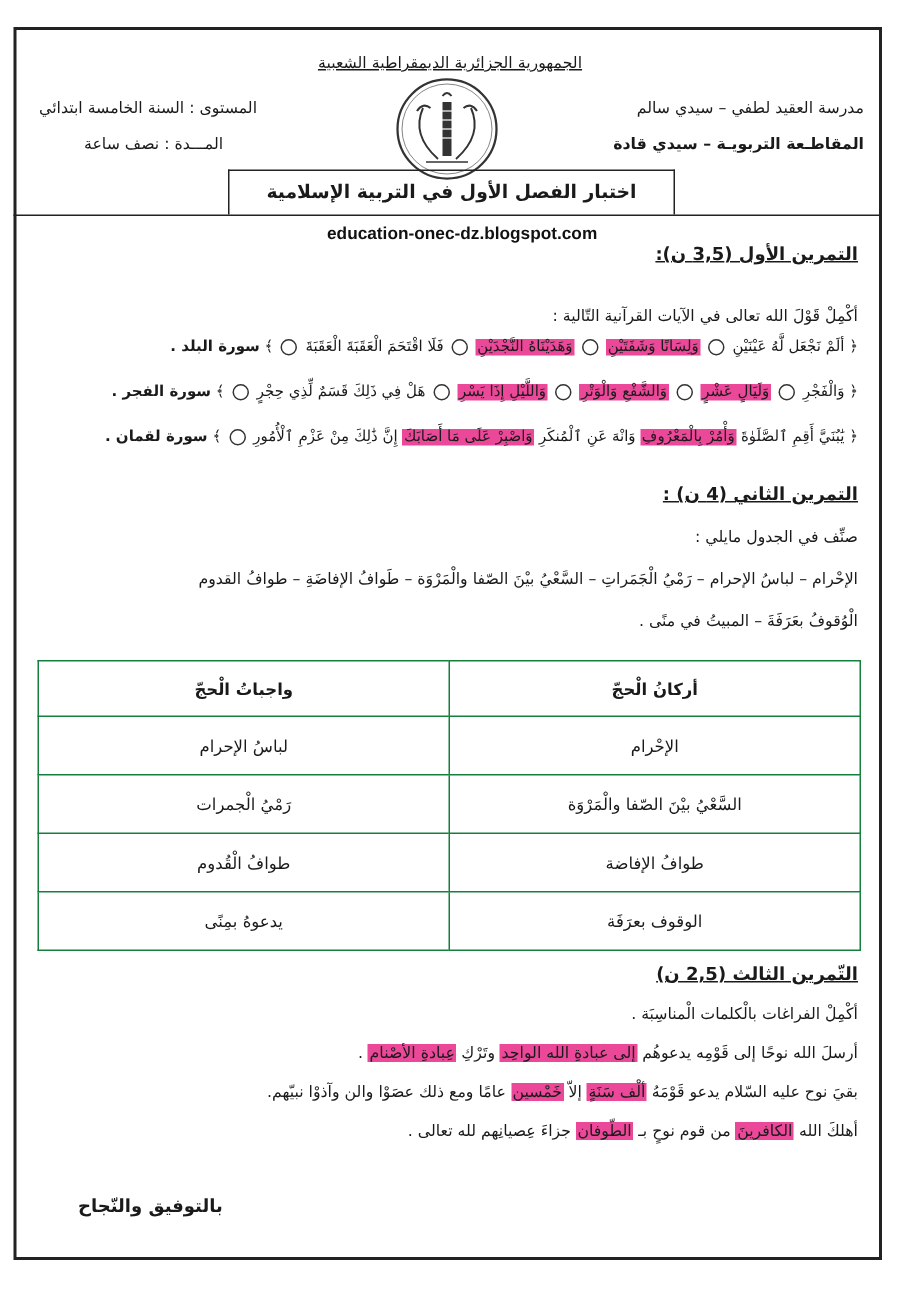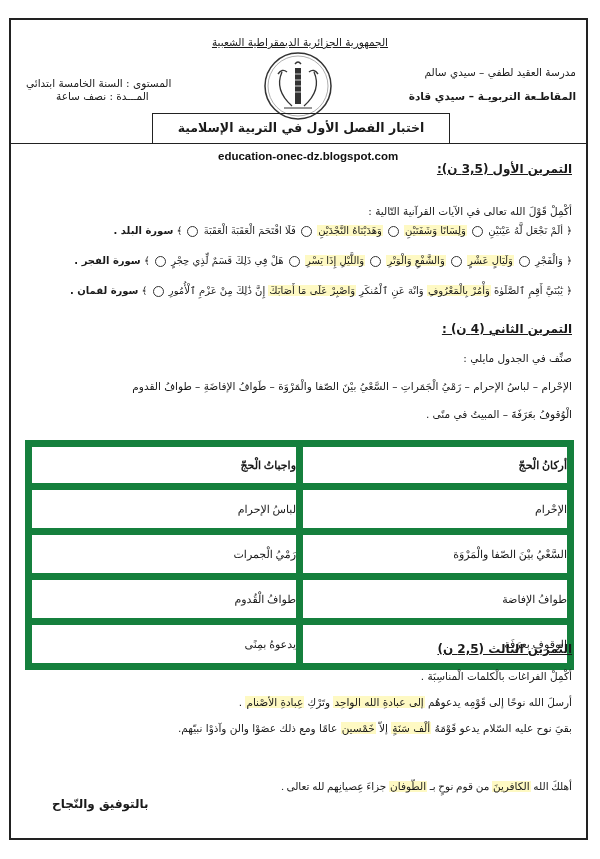--- a/index.html
+++ b/index.html
@@ -17,40 +17,40 @@
                text-align: center; font-weight: bold; font-size: 12.5px; line-height: 28px;
                direction: rtl; }
   .sep { position: absolute; left: 9px; top: 143px; width: 579px; height: 0;
          border-top: 1.5px solid #222; }
   .url { left: 218px; top: 150px; direction: ltr; font-family: "Liberation Sans", sans-serif;
          font-weight: bold; font-size: 11.5px; color: #111; }
   .ex-title { font-weight: bold; font-size: 12px; text-decoration: underline; }
   .line { font-size: 10.5px; right: 28px; }
   .verse { font-size: 10px; }
   .verse b { font-weight: bold; }
-  .hl { background: #fef9c3; padding: 0 1px; }
+  .hl { background: #ec4899; padding: 0 1px; }
   .ayah { display: inline-block; width: 9px; height: 9px; border: 1px solid #333; border-radius: 50%;
           font-size: 6px; line-height: 9px; text-align: center; vertical-align: middle; margin: 0 2px; }
   table.hajj { position: absolute; left: 25px; top: 440px; width: 549px; border-collapse: collapse;
                direction: rtl; font-size: 11px; }
-  table.hajj td, table.hajj th { border: 7px solid #15803d; height: 38px; text-align: right;
-               width: 50%; font-weight: normal; padding: 0; font-family: Liberation Serif, serif; }
+  table.hajj td, table.hajj th { border: 1px solid #15803d; height: 38px; text-align: center;
+               width: 50%; font-weight: normal; padding: 0; }
   table.hajj th { font-weight: bold; height: 36px; }
   .closing { left: 52px; top: 797px; direction: rtl; font-weight: bold; font-size: 12px; }
 </style>
 </head>
 <body>
 
 <div class="frame"></div>
 
 <div class="abs republic">الجمهورية الجزائرية الديمقراطية الشعبية</div>
 
 <div class="abs hdr" style="right:24px; top:66px;">مدرسة العقيد لطفي – سيدي سالم</div>
 <div class="abs hdr" style="right:24px; top:90px;font-weight:bold;">المقاطـعة التربويـة – سيدي قادة</div>
-<div class="abs hdr" style="left:26px; top:77px;">المستوى : السنة الخامسة ابتدائي</div>
+<div class="abs hdr" style="left:26px; top:66px;">المستوى : السنة الخامسة ابتدائي</div>
 <div class="abs hdr" style="left:56px; top:90px;">المـــدة : نصف ساعة</div>
 
 <div class="logo">
   <svg width="72" height="72" viewBox="0 0 72 72">
     <circle cx="36" cy="36" r="33" fill="none" stroke="#333" stroke-width="1.5"></circle>
     <circle cx="36" cy="36" r="30" fill="none" stroke="#777" stroke-width="0.6"></circle>
     <rect x="33" y="18" width="6" height="36" fill="#333"></rect>
     <line x1="31" y1="24" x2="41" y2="24" stroke="#fff" stroke-width="0.8"></line>
     <line x1="31" y1="30" x2="41" y2="30" stroke="#fff" stroke-width="0.8"></line>
     <line x1="31" y1="36" x2="41" y2="36" stroke="#fff" stroke-width="0.8"></line>
@@ -153,21 +153,21 @@
 </div>
 
 <div class="abs line" style="top:722px;">
   <span>بقيَ نوح عليه السّلام يدعو قَوْمَهُ</span>
   <span class="hl">ألْف سَنَةٍ</span>
   <span>إلاّ</span>
   <span class="hl">خَمْسين</span>
   <span>عامًا ومع ذلك عصَوْا والن وآذوْا نبيّهم.</span>
 </div>
 
-<div class="abs line" style="top:780px;font-family:Liberation Serif, serif;">
+<div class="abs line" style="top:748px;">
   <span>أهلكَ الله</span>
   <span class="hl">الكافرينَ</span>
   <span>من قوم نوحٍ بـ</span>
   <span class="hl">الطّوفان</span>
   <span>جزاءَ عِصيانِهم لله تعالى .</span>
 </div>
 
 <div class="abs closing">بالتوفيق والنّجاح</div>
 
 </body></html>

